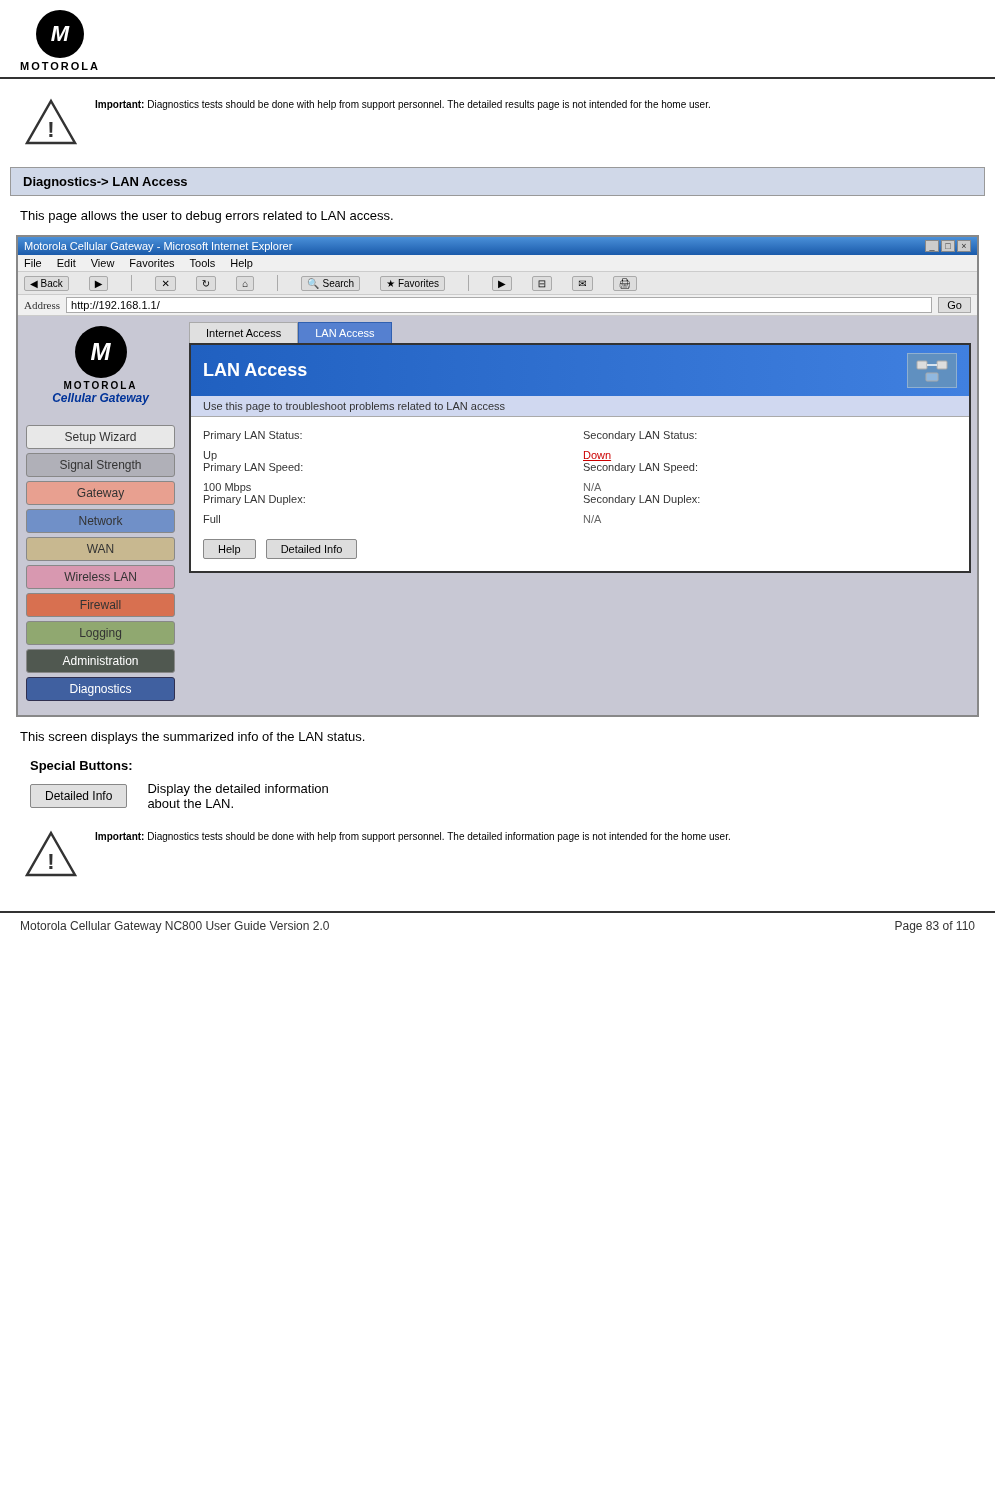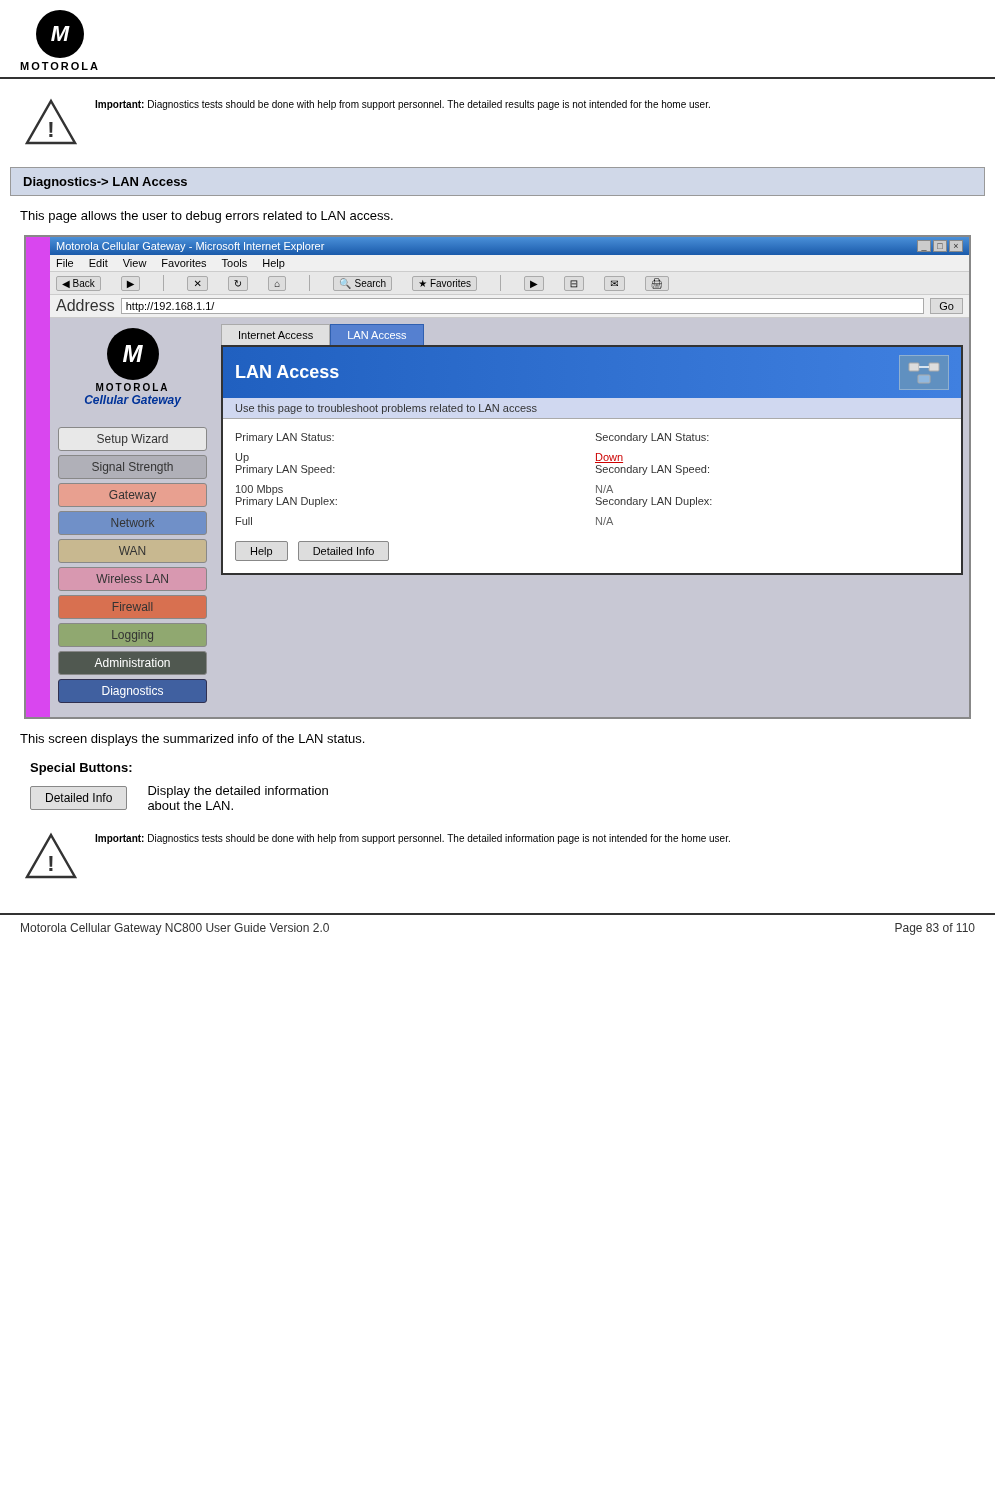--- a/index.html
+++ b/index.html
@@ -70,24 +70,23 @@
     }
 
     
     .description {
       margin: 12px 20px;
       font-size: 13px;
     }
 
     
     .browser-window {
-      margin: 10px 24px;
+      margin: 10px 16px;
       border: 2px solid #888;
-      background: #d946ef;
-      padding-left: 24px;
+      background: #7f1d1d;
     }
     .browser-titlebar {
       background: linear-gradient(to bottom, #4a90d9, #1a5aaa);
       color: white;
       font-size: 11px;
       padding: 3px 6px;
       display: flex;
       align-items: center;
       justify-content: space-between;
     }
@@ -146,21 +145,22 @@
       background: #f0f0f0;
       border-bottom: 1px solid #ccc;
       padding: 2px 6px;
       display: flex;
       align-items: center;
       gap: 6px;
       font-size: 11px;
     }
     .address-label {
       color: #333;
-      font-size: 16px;
+      font-size: 11px;
+      font-family: Liberation Serif, serif;
     }
     .address-input {
       flex: 1;
       border: 1px solid #aaa;
       padding: 1px 4px;
       font-size: 11px;
       background: white;
     }
     .go-btn {
       background: #ddd;

